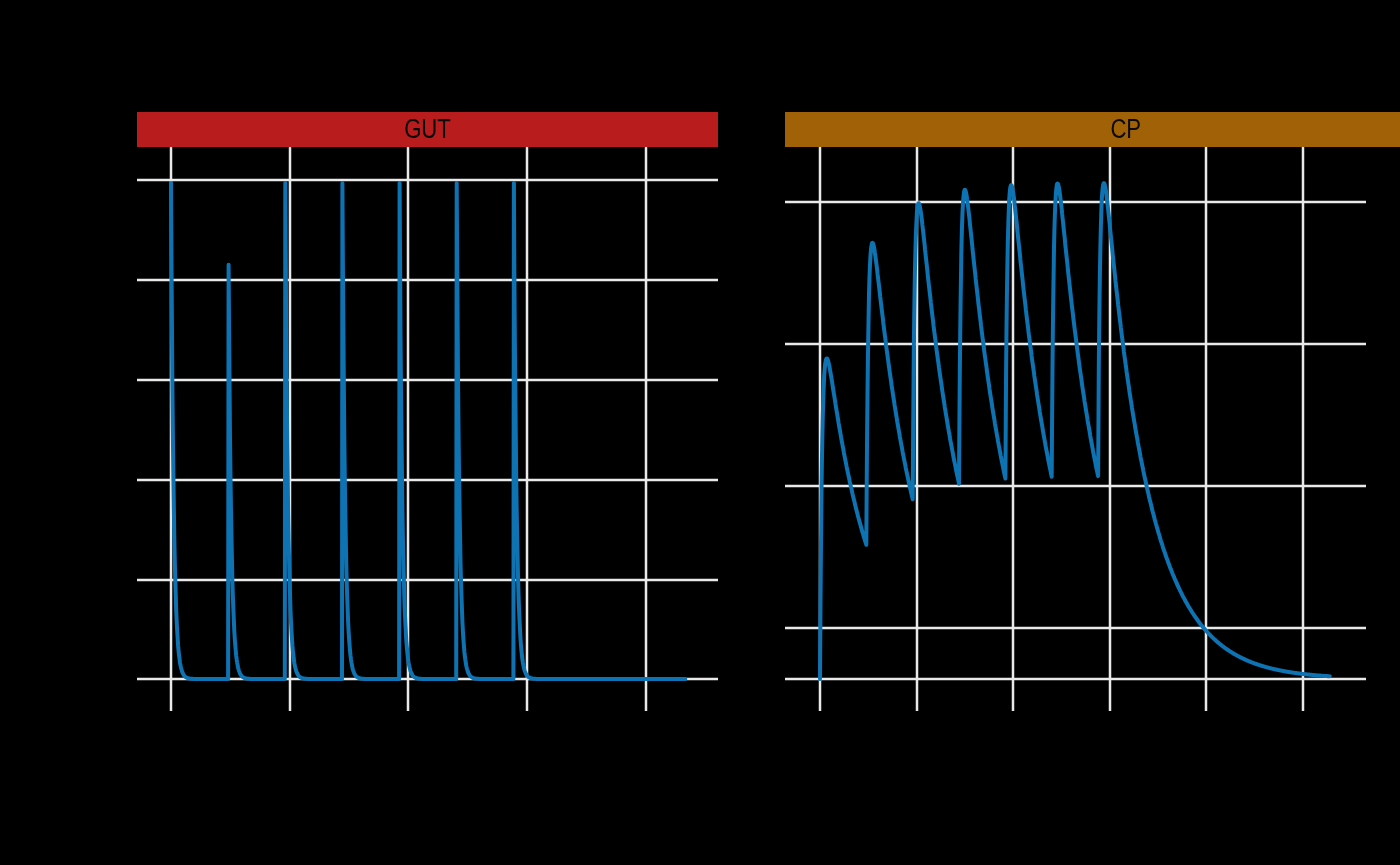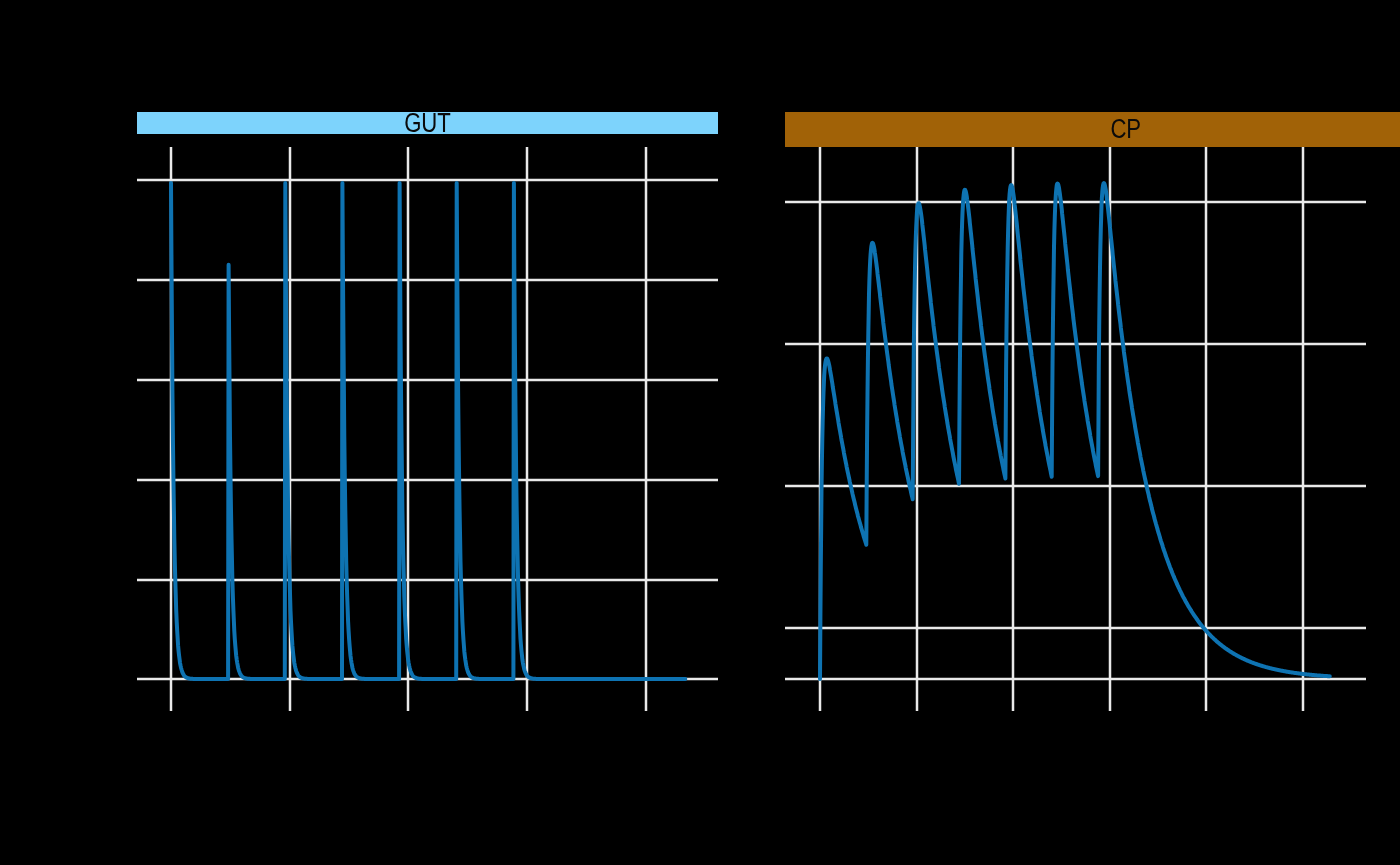--- a/index.html
+++ b/index.html
@@ -57,19 +57,19 @@
       <line x1="1110" y1="679" x2="1110" y2="711" stroke="#e9e9e9" stroke-width="2.5"></line>
       <line x1="1206" y1="179" x2="1206" y2="679" stroke="#e9e9e9" stroke-width="2.5"></line>
       <line x1="1206" y1="147" x2="1206" y2="179" stroke="#e9e9e9" stroke-width="2.5"></line>
       <line x1="1206" y1="679" x2="1206" y2="711" stroke="#e9e9e9" stroke-width="2.5"></line>
       <line x1="1303" y1="179" x2="1303" y2="679" stroke="#e9e9e9" stroke-width="2.5"></line>
       <line x1="1303" y1="147" x2="1303" y2="179" stroke="#e9e9e9" stroke-width="2.5"></line>
       <line x1="1303" y1="679" x2="1303" y2="711" stroke="#e9e9e9" stroke-width="2.5"></line>
       <polyline points="820.0,679.0 820.4,617.4 820.8,566.6 821.2,524.6 821.5,490.1 821.9,461.9 822.3,438.8 822.7,420.0 823.1,404.9 823.5,392.8 823.9,383.2 824.2,375.6 824.6,369.8 825.0,365.5 825.4,362.4 825.8,360.3 826.2,359.0 826.6,358.4 827.0,358.4 827.3,358.9 827.7,359.7 828.1,360.9 828.5,362.3 828.9,364.0 829.3,365.8 829.7,367.8 830.0,369.9 830.4,372.1 830.8,374.4 831.2,376.7 831.6,379.1 832.0,381.5 832.4,384.0 832.7,386.4 833.1,388.9 833.5,391.3 833.9,393.8 834.3,396.2 834.7,398.7 835.1,401.1 835.4,403.6 835.8,406.0 836.2,408.4 836.6,410.8 837.0,413.2 837.4,415.5 837.8,417.9 838.2,420.2 838.5,422.5 838.9,424.8 839.3,427.1 839.7,429.3 840.1,431.5 840.5,433.8 840.9,436.0 841.2,438.1 841.6,440.3 842.0,442.4 842.4,444.5 842.8,446.6 843.2,448.7 843.6,450.8 843.9,452.8 844.3,454.8 844.7,456.9 845.1,458.8 845.5,460.8 845.9,462.8 846.3,464.7 846.6,466.6 847.0,468.5 847.4,470.4 847.8,472.3 848.2,474.1 848.6,476.0 849.0,477.8 849.4,479.6 849.7,481.4 850.1,483.1 850.5,484.9 850.9,486.6 851.3,488.4 851.7,490.1 852.1,491.8 852.4,493.4 852.8,495.1 853.2,496.8 853.6,498.4 854.0,500.0 854.4,501.6 854.8,503.2 855.1,504.8 855.5,506.3 855.9,507.9 856.3,509.4 856.7,510.9 857.1,512.4 857.5,513.9 857.8,515.4 858.2,516.9 858.6,518.3 859.0,519.8 859.4,521.2 859.8,522.6 860.2,524.0 860.6,525.4 860.9,526.8 861.3,528.1 861.7,529.5 862.1,530.8 862.5,532.2 862.9,533.5 863.3,534.8 863.6,536.1 864.0,537.4 864.4,538.6 864.8,539.9 865.2,541.1 865.6,542.4 866.0,543.6 866.3,544.8 866.7,484.4 867.1,434.8 867.5,394.0 867.9,360.7 868.3,333.6 868.7,311.6 869.0,294.0 869.4,280.0 869.8,269.0 870.2,260.5 870.6,254.1 871.0,249.4 871.4,246.1 871.8,244.1 872.1,243.0 872.5,242.8 872.9,243.2 873.3,244.3 873.7,245.7 874.1,247.6 874.5,249.8 874.8,252.2 875.2,254.9 875.6,257.7 876.0,260.7 876.4,263.7 876.8,266.9 877.2,270.1 877.5,273.4 877.9,276.7 878.3,280.0 878.7,283.3 879.1,286.7 879.5,290.0 879.9,293.4 880.2,296.7 880.6,300.1 881.0,303.4 881.4,306.7 881.8,310.0 882.2,313.2 882.6,316.5 883.0,319.7 883.3,322.9 883.7,326.0 884.1,329.2 884.5,332.3 884.9,335.4 885.3,338.5 885.7,341.5 886.0,344.5 886.4,347.5 886.8,350.5 887.2,353.4 887.6,356.3 888.0,359.2 888.4,362.1 888.7,364.9 889.1,367.7 889.5,370.5 889.9,373.3 890.3,376.0 890.7,378.7 891.1,381.4 891.4,384.1 891.8,386.7 892.2,389.3 892.6,391.9 893.0,394.5 893.4,397.1 893.8,399.6 894.2,402.1 894.5,404.6 894.9,407.0 895.3,409.5 895.7,411.9 896.1,414.3 896.5,416.6 896.9,419.0 897.2,421.3 897.6,423.6 898.0,425.9 898.4,428.2 898.8,430.4 899.2,432.7 899.6,434.9 899.9,437.1 900.3,439.2 900.7,441.4 901.1,443.5 901.5,445.6 901.9,447.7 902.3,449.8 902.6,451.8 903.0,453.9 903.4,455.9 903.8,457.9 904.2,459.9 904.6,461.8 905.0,463.8 905.4,465.7 905.7,467.6 906.1,469.5 906.5,471.4 906.9,473.2 907.3,475.1 907.7,476.9 908.1,478.7 908.4,480.5 908.8,482.3 909.2,484.1 909.6,485.8 910.0,487.5 910.4,489.2 910.8,490.9 911.1,492.6 911.5,494.3 911.9,496.0 912.3,497.6 912.7,499.2 913.1,439.3 913.5,390.0 913.8,349.6 914.2,316.7 914.6,290.0 915.0,268.5 915.4,251.2 915.8,237.6 916.2,227.0 916.6,218.8 916.9,212.8 917.3,208.5 917.7,205.6 918.1,203.9 918.5,203.2 918.9,203.3 919.3,204.1 919.6,205.5 920.0,207.3 920.4,209.5 920.8,212.1 921.2,214.9 921.6,217.8 922.0,221.0 922.3,224.3 922.7,227.7 923.1,231.1 923.5,234.7 923.9,238.3 924.3,241.9 924.7,245.5 925.0,249.2 925.4,252.8 925.8,256.5 926.2,260.1 926.6,263.8 927.0,267.4 927.4,271.0 927.7,274.6 928.1,278.2 928.5,281.7 928.9,285.2 929.3,288.7 929.7,292.2 930.1,295.6 930.5,299.0 930.8,302.4 931.2,305.8 931.6,309.1 932.0,312.4 932.4,315.7 932.8,319.0 933.2,322.2 933.5,325.4 933.9,328.5 934.3,331.7 934.7,334.8 935.1,337.9 935.5,340.9 935.9,343.9 936.2,346.9 936.6,349.9 937.0,352.9 937.4,355.8 937.8,358.7 938.2,361.6 938.6,364.4 938.9,367.2 939.3,370.0 939.7,372.8 940.1,375.5 940.5,378.2 940.9,380.9 941.3,383.6 941.7,386.3 942.0,388.9 942.4,391.5 942.8,394.1 943.2,396.6 943.6,399.1 944.0,401.6 944.4,404.1 944.7,406.6 945.1,409.0 945.5,411.4 945.9,413.8 946.3,416.2 946.7,418.6 947.1,420.9 947.4,423.2 947.8,425.5 948.2,427.8 948.6,430.0 949.0,432.3 949.4,434.5 949.8,436.7 950.1,438.8 950.5,441.0 950.9,443.1 951.3,445.2 951.7,447.3 952.1,449.4 952.5,451.5 952.9,453.5 953.2,455.5 953.6,457.5 954.0,459.5 954.4,461.5 954.8,463.4 955.2,465.4 955.6,467.3 955.9,469.2 956.3,471.0 956.7,472.9 957.1,474.8 957.5,476.6 957.9,478.4 958.3,480.2 958.6,482.0 959.0,483.7 959.4,423.9 959.8,374.8 960.2,334.6 960.6,301.8 961.0,275.2 961.3,253.8 961.7,236.7 962.1,223.2 962.5,212.7 962.9,204.7 963.3,198.8 963.7,194.6 964.1,191.8 964.4,190.3 964.8,189.7 965.2,189.9 965.6,190.9 966.0,192.3 966.4,194.3 966.8,196.6 967.1,199.3 967.5,202.2 967.9,205.3 968.3,208.5 968.7,211.9 969.1,215.4 969.5,219.0 969.8,222.6 970.2,226.3 970.6,230.1 971.0,233.8 971.4,237.6 971.8,241.3 972.2,245.1 972.5,248.8 972.9,252.6 973.3,256.3 973.7,260.0 974.1,263.7 974.5,267.4 974.9,271.0 975.3,274.6 975.6,278.2 976.0,281.8 976.4,285.3 976.8,288.8 977.2,292.3 977.6,295.8 978.0,299.2 978.3,302.6 978.7,305.9 979.1,309.3 979.5,312.6 979.9,315.9 980.3,319.1 980.7,322.3 981.0,325.5 981.4,328.7 981.8,331.8 982.2,334.9 982.6,338.0 983.0,341.1 983.4,344.1 983.7,347.1 984.1,350.1 984.5,353.0 984.9,355.9 985.3,358.8 985.7,361.7 986.1,364.5 986.5,367.4 986.8,370.1 987.2,372.9 987.6,375.7 988.0,378.4 988.4,381.1 988.8,383.7 989.2,386.4 989.5,389.0 989.9,391.6 990.3,394.2 990.7,396.7 991.1,399.3 991.5,401.8 991.9,404.2 992.2,406.7 992.6,409.1 993.0,411.6 993.4,414.0 993.8,416.3 994.2,418.7 994.6,421.0 994.9,423.3 995.3,425.6 995.7,427.9 996.1,430.1 996.5,432.4 996.9,434.6 997.3,436.8 997.7,438.9 998.0,441.1 998.4,443.2 998.8,445.3 999.2,447.4 999.6,449.5 1000.0,451.6 1000.4,453.6 1000.7,455.6 1001.1,457.6 1001.5,459.6 1001.9,461.6 1002.3,463.5 1002.7,465.5 1003.1,467.4 1003.4,469.3 1003.8,471.1 1004.2,473.0 1004.6,474.8 1005.0,476.7 1005.4,478.5 1005.8,418.7 1006.1,369.6 1006.5,329.5 1006.9,296.7 1007.3,270.2 1007.7,248.8 1008.1,231.8 1008.5,218.3 1008.9,207.9 1009.2,199.9 1009.6,194.0 1010.0,189.9 1010.4,187.1 1010.8,185.6 1011.2,185.1 1011.6,185.4 1011.9,186.3 1012.3,187.9 1012.7,189.9 1013.1,192.2 1013.5,194.9 1013.9,197.8 1014.3,201.0 1014.6,204.3 1015.0,207.7 1015.4,211.3 1015.8,214.9 1016.2,218.6 1016.6,222.3 1017.0,226.0 1017.3,229.8 1017.7,233.6 1018.1,237.4 1018.5,241.2 1018.9,245.0 1019.3,248.8 1019.7,252.5 1020.1,256.3 1020.4,260.0 1020.8,263.7 1021.2,267.4 1021.6,271.0 1022.0,274.6 1022.4,278.2 1022.8,281.8 1023.1,285.3 1023.5,288.9 1023.9,292.3 1024.3,295.8 1024.7,299.2 1025.1,302.6 1025.5,306.0 1025.8,309.3 1026.2,312.6 1026.6,315.9 1027.0,319.2 1027.4,322.4 1027.8,325.6 1028.2,328.7 1028.5,331.9 1028.9,335.0 1029.3,338.1 1029.7,341.1 1030.1,344.1 1030.5,347.1 1030.9,350.1 1031.3,353.1 1031.6,356.0 1032.0,358.9 1032.4,361.7 1032.8,364.6 1033.2,367.4 1033.6,370.2 1034.0,373.0 1034.3,375.7 1034.7,378.4 1035.1,381.1 1035.5,383.8 1035.9,386.4 1036.3,389.0 1036.7,391.6 1037.0,394.2 1037.4,396.8 1037.8,399.3 1038.2,401.8 1038.6,404.3 1039.0,406.7 1039.4,409.2 1039.7,411.6 1040.1,414.0 1040.5,416.4 1040.9,418.7 1041.3,421.1 1041.7,423.4 1042.1,425.7 1042.5,427.9 1042.8,430.2 1043.2,432.4 1043.6,434.6 1044.0,436.8 1044.4,439.0 1044.8,441.1 1045.2,443.3 1045.5,445.4 1045.9,447.5 1046.3,449.5 1046.7,451.6 1047.1,453.6 1047.5,455.7 1047.9,457.7 1048.2,459.6 1048.6,461.6 1049.0,463.5 1049.4,465.5 1049.8,467.4 1050.2,469.3 1050.6,471.2 1050.9,473.0 1051.3,474.9 1051.7,476.7 1052.1,417.0 1052.5,367.9 1052.9,327.7 1053.3,295.0 1053.7,268.5 1054.0,247.1 1054.4,230.1 1054.8,216.7 1055.2,206.2 1055.6,198.3 1056.0,192.4 1056.4,188.3 1056.7,185.6 1057.1,184.0 1057.5,183.5 1057.9,183.8 1058.3,184.8 1058.7,186.4 1059.1,188.4 1059.4,190.7 1059.8,193.4 1060.2,196.4 1060.6,199.5 1061.0,202.8 1061.4,206.3 1061.8,209.8 1062.1,213.5 1062.5,217.2 1062.9,220.9 1063.3,224.7 1063.7,228.5 1064.1,232.3 1064.5,236.1 1064.9,239.9 1065.2,243.7 1065.6,247.5 1066.0,251.2 1066.4,255.0 1066.8,258.7 1067.2,262.4 1067.6,266.1 1067.9,269.8 1068.3,273.4 1068.7,277.0 1069.1,280.6 1069.5,284.2 1069.9,287.7 1070.3,291.2 1070.6,294.6 1071.0,298.1 1071.4,301.5 1071.8,304.9 1072.2,308.2 1072.6,311.5 1073.0,314.8 1073.3,318.1 1073.7,321.3 1074.1,324.5 1074.5,327.7 1074.9,330.8 1075.3,333.9 1075.7,337.0 1076.1,340.1 1076.4,343.1 1076.8,346.1 1077.2,349.1 1077.6,352.1 1078.0,355.0 1078.4,357.9 1078.8,360.8 1079.1,363.6 1079.5,366.5 1079.9,369.3 1080.3,372.0 1080.7,374.8 1081.1,377.5 1081.5,380.2 1081.8,382.9 1082.2,385.5 1082.6,388.2 1083.0,390.8 1083.4,393.4 1083.8,395.9 1084.2,398.5 1084.5,401.0 1084.9,403.5 1085.3,405.9 1085.7,408.4 1086.1,410.8 1086.5,413.2 1086.9,415.6 1087.3,417.9 1087.6,420.3 1088.0,422.6 1088.4,424.9 1088.8,427.2 1089.2,429.4 1089.6,431.7 1090.0,433.9 1090.3,436.1 1090.7,438.3 1091.1,440.4 1091.5,442.6 1091.9,444.7 1092.3,446.8 1092.7,448.9 1093.0,450.9 1093.4,453.0 1093.8,455.0 1094.2,457.0 1094.6,459.0 1095.0,461.0 1095.4,462.9 1095.7,464.8 1096.1,466.8 1096.5,468.7 1096.9,470.5 1097.3,472.4 1097.7,474.3 1098.1,476.1 1098.5,416.4 1098.8,367.3 1099.2,327.1 1099.6,294.4 1100.0,267.9 1100.4,246.6 1100.8,229.5 1101.2,216.1 1101.5,205.7 1101.9,197.7 1102.3,191.8 1102.7,187.7 1103.1,185.0 1103.5,183.5 1103.9,183.0 1104.2,183.3 1104.6,184.3 1105.0,185.8 1105.4,187.8 1105.8,190.2 1106.2,192.9 1106.6,195.9 1106.9,199.0 1107.3,202.4 1107.7,205.8 1108.1,209.4 1108.5,213.0 1108.9,216.7 1109.3,220.4 1109.7,224.2 1110.0,228.0 1110.4,231.8 1110.8,235.6 1111.2,239.4 1111.6,243.2 1112.0,247.0 1112.4,250.8 1112.7,254.6 1113.1,258.3 1113.5,262.0 1113.9,265.7 1114.3,269.4 1114.7,273.0 1115.1,276.6 1115.4,280.2 1115.8,283.8 1116.2,287.3 1116.6,290.8 1117.0,294.3 1117.4,297.7 1117.8,301.1 1118.1,304.5 1118.5,307.8 1118.9,311.2 1119.3,314.4 1119.7,317.7 1120.1,320.9 1120.5,324.1 1120.8,327.3 1121.2,330.5 1121.6,333.6 1122.0,336.7 1122.4,339.8 1122.8,342.8 1123.2,345.8 1123.6,348.8 1123.9,351.7 1124.3,354.7 1124.7,357.6 1125.1,360.5 1125.5,363.3 1125.9,366.1 1126.3,368.9 1126.6,371.7 1127.0,374.5 1127.4,377.2 1127.8,379.9 1128.2,382.6 1128.6,385.2 1129.0,387.9 1129.3,390.5 1129.7,393.1 1130.1,395.6 1130.5,398.2 1130.9,400.7 1131.3,403.2 1131.7,405.7 1132.0,408.1 1132.4,410.5 1132.8,412.9 1133.2,415.3 1133.6,417.7 1134.0,420.0 1134.4,422.3 1134.8,424.6 1135.1,426.9 1135.5,429.2 1135.9,431.4 1136.3,433.6 1136.7,435.8 1137.1,438.0 1137.5,440.2 1137.8,442.3 1138.2,444.4 1138.6,446.5 1139.0,448.6 1139.4,450.7 1139.8,452.7 1140.2,454.8 1140.5,456.8 1140.9,458.8 1141.3,460.7 1141.7,462.7 1142.1,464.6 1142.5,466.5 1142.9,468.4 1143.2,470.3 1143.6,472.2 1144.0,474.1 1144.4,475.9 1144.8,477.7 1145.2,479.5 1145.6,481.3 1146.0,483.1 1146.3,484.8 1146.7,486.6 1147.1,488.3 1147.5,490.0 1147.9,491.7 1148.3,493.4 1148.7,495.0 1149.0,496.7 1149.4,498.3 1149.8,499.9 1150.2,501.5 1150.6,503.1 1151.0,504.7 1151.4,506.3 1151.7,507.8 1152.1,509.4 1152.5,510.9 1152.9,512.4 1153.3,513.9 1153.7,515.3 1154.1,516.8 1154.4,518.3 1154.8,519.7 1155.2,521.1 1155.6,522.5 1156.0,524.0 1156.4,525.3 1156.8,526.7 1157.2,528.1 1157.5,529.4 1157.9,530.8 1158.3,532.1 1158.7,533.4 1159.1,534.7 1159.5,536.0 1159.9,537.3 1160.2,538.6 1160.6,539.8 1161.0,541.1 1161.4,542.3 1161.8,543.5 1162.2,544.7 1162.6,545.9 1162.9,547.1 1163.3,548.3 1163.7,549.5 1164.1,550.7 1164.5,551.8 1164.9,552.9 1165.3,554.1 1165.6,555.2 1166.0,556.3 1166.4,557.4 1166.8,558.5 1167.2,559.6 1167.6,560.6 1168.0,561.7 1168.4,562.8 1168.7,563.8 1169.1,564.8 1169.5,565.8 1169.9,566.9 1170.3,567.9 1170.7,568.9 1171.1,569.8 1171.4,570.8 1171.8,571.8 1172.2,572.8 1172.6,573.7 1173.0,574.7 1173.4,575.6 1173.8,576.5 1174.1,577.4 1174.5,578.3 1174.9,579.2 1175.3,580.1 1175.7,581.0 1176.1,581.9 1176.5,582.8 1176.8,583.6 1177.2,584.5 1177.6,585.3 1178.0,586.2 1178.4,587.0 1178.8,587.8 1179.2,588.6 1179.6,589.5 1179.9,590.3 1180.3,591.1 1180.7,591.8 1181.1,592.6 1181.5,593.4 1181.9,594.2 1182.3,594.9 1182.6,595.7 1183.0,596.4 1183.4,597.2 1183.8,597.9 1184.2,598.6 1184.6,599.3 1185.0,600.1 1185.3,600.8 1185.7,601.5 1186.1,602.2 1186.5,602.8 1186.9,603.5 1187.3,604.2 1187.7,604.9 1188.0,605.5 1188.4,606.2 1188.8,606.9 1189.2,607.5 1189.6,608.1 1190.0,608.8 1190.4,609.4 1190.8,610.0 1191.1,610.6 1191.5,611.3 1191.9,611.9 1192.3,612.5 1192.7,613.1 1193.1,613.7 1193.5,614.2 1193.8,614.8 1194.2,615.4 1194.6,616.0 1195.0,616.5 1195.4,617.1 1195.8,617.6 1196.2,618.2 1196.5,618.7 1196.9,619.3 1197.3,619.8 1197.7,620.3 1198.1,620.9 1198.5,621.4 1198.9,621.9 1199.2,622.4 1199.6,622.9 1200.0,623.4 1200.4,623.9 1200.8,624.4 1201.2,624.9 1201.6,625.4 1202.0,625.9 1202.3,626.3 1202.7,626.8 1203.1,627.3 1203.5,627.7 1203.9,628.2 1204.3,628.7 1204.7,629.1 1205.0,629.6 1205.4,630.0 1205.8,630.4 1206.2,630.9 1206.6,631.3 1207.0,631.7 1207.4,632.2 1207.7,632.6 1208.1,633.0 1208.5,633.4 1208.9,633.8 1209.3,634.2 1209.7,634.6 1210.1,635.0 1210.4,635.4 1210.8,635.8 1211.2,636.2 1211.6,636.6 1212.0,637.0 1212.4,637.3 1212.8,637.7 1213.2,638.1 1213.5,638.4 1213.9,638.8 1214.3,639.2 1214.7,639.5 1215.1,639.9 1215.5,640.2 1215.9,640.6 1216.2,640.9 1216.6,641.3 1217.0,641.6 1217.4,641.9 1217.8,642.3 1218.2,642.6 1218.6,642.9 1218.9,643.2 1219.3,643.6 1219.7,643.9 1220.1,644.2 1220.5,644.5 1220.9,644.8 1221.3,645.1 1221.6,645.4 1222.0,645.7 1222.4,646.0 1222.8,646.3 1223.2,646.6 1223.6,646.9 1224.0,647.2 1224.4,647.5 1224.7,647.8 1225.1,648.0 1225.5,648.3 1225.9,648.6 1226.3,648.9 1226.7,649.1 1227.1,649.4 1227.4,649.7 1227.8,649.9 1228.2,650.2 1228.6,650.4 1229.0,650.7 1229.4,651.0 1229.8,651.2 1230.1,651.5 1230.5,651.7 1230.9,651.9 1231.3,652.2 1231.7,652.4 1232.1,652.7 1232.5,652.9 1232.8,653.1 1233.2,653.4 1233.6,653.6 1234.0,653.8 1234.4,654.1 1234.8,654.3 1235.2,654.5 1235.6,654.7 1235.9,654.9 1236.3,655.2 1236.7,655.4 1237.1,655.6 1237.5,655.8 1237.9,656.0 1238.3,656.2 1238.6,656.4 1239.0,656.6 1239.4,656.8 1239.8,657.0 1240.2,657.2 1240.6,657.4 1241.0,657.6 1241.3,657.8 1241.7,658.0 1242.1,658.2 1242.5,658.3 1242.9,658.5 1243.3,658.7 1243.7,658.9 1244.0,659.1 1244.4,659.3 1244.8,659.4 1245.2,659.6 1245.6,659.8 1246.0,660.0 1246.4,660.1 1246.8,660.3 1247.1,660.5 1247.5,660.6 1247.9,660.8 1248.3,661.0 1248.7,661.1 1249.1,661.3 1249.5,661.4 1249.8,661.6 1250.2,661.8 1250.6,661.9 1251.0,662.1 1251.4,662.2 1251.8,662.4 1252.2,662.5 1252.5,662.7 1252.9,662.8 1253.3,662.9 1253.7,663.1 1254.1,663.2 1254.5,663.4 1254.9,663.5 1255.2,663.7 1255.6,663.8 1256.0,663.9 1256.4,664.1 1256.8,664.2 1257.2,664.3 1257.6,664.5 1258.0,664.6 1258.3,664.7 1258.7,664.8 1259.1,665.0 1259.5,665.1 1259.9,665.2 1260.3,665.4 1260.7,665.5 1261.0,665.6 1261.4,665.7 1261.8,665.8 1262.2,666.0 1262.6,666.1 1263.0,666.2 1263.4,666.3 1263.7,666.4 1264.1,666.5 1264.5,666.6 1264.9,666.7 1265.3,666.9 1265.7,667.0 1266.1,667.1 1266.4,667.2 1266.8,667.3 1267.2,667.4 1267.6,667.5 1268.0,667.6 1268.4,667.7 1268.8,667.8 1269.2,667.9 1269.5,668.0 1269.9,668.1 1270.3,668.2 1270.7,668.3 1271.1,668.4 1271.5,668.5 1271.9,668.6 1272.2,668.7 1272.6,668.8 1273.0,668.9 1273.4,668.9 1273.8,669.0 1274.2,669.1 1274.6,669.2 1274.9,669.3 1275.3,669.4 1275.7,669.5 1276.1,669.6 1276.5,669.6 1276.9,669.7 1277.3,669.8 1277.6,669.9 1278.0,670.0 1278.4,670.1 1278.8,670.1 1279.2,670.2 1279.6,670.3 1280.0,670.4 1280.4,670.5 1280.7,670.5 1281.1,670.6 1281.5,670.7 1281.9,670.8 1282.3,670.8 1282.7,670.9 1283.1,671.0 1283.4,671.0 1283.8,671.1 1284.2,671.2 1284.6,671.3 1285.0,671.3 1285.4,671.4 1285.8,671.5 1286.1,671.5 1286.5,671.6 1286.9,671.7 1287.3,671.7 1287.7,671.8 1288.1,671.9 1288.5,671.9 1288.8,672.0 1289.2,672.1 1289.6,672.1 1290.0,672.2 1290.4,672.2 1290.8,672.3 1291.2,672.4 1291.6,672.4 1291.9,672.5 1292.3,672.5 1292.7,672.6 1293.1,672.6 1293.5,672.7 1293.9,672.8 1294.3,672.8 1294.6,672.9 1295.0,672.9 1295.4,673.0 1295.8,673.0 1296.2,673.1 1296.6,673.1 1297.0,673.2 1297.3,673.2 1297.7,673.3 1298.1,673.3 1298.5,673.4 1298.9,673.5 1299.3,673.5 1299.7,673.5 1300.0,673.6 1300.4,673.6 1300.8,673.7 1301.2,673.7 1301.6,673.8 1302.0,673.8 1302.4,673.9 1302.7,673.9 1303.1,674.0 1303.5,674.0 1303.9,674.1 1304.3,674.1 1304.7,674.2 1305.1,674.2 1305.5,674.2 1305.8,674.3 1306.2,674.3 1306.6,674.4 1307.0,674.4 1307.4,674.4 1307.8,674.5 1308.2,674.5 1308.5,674.6 1308.9,674.6 1309.3,674.6 1309.7,674.7 1310.1,674.7 1310.5,674.8 1310.9,674.8 1311.2,674.8 1311.6,674.9 1312.0,674.9 1312.4,674.9 1312.8,675.0 1313.2,675.0 1313.6,675.1 1313.9,675.1 1314.3,675.1 1314.7,675.2 1315.1,675.2 1315.5,675.2 1315.9,675.3 1316.3,675.3 1316.7,675.3 1317.0,675.4 1317.4,675.4 1317.8,675.4 1318.2,675.5 1318.6,675.5 1319.0,675.5 1319.4,675.6 1319.7,675.6 1320.1,675.6 1320.5,675.6 1320.9,675.7 1321.3,675.7 1321.7,675.7 1322.1,675.8 1322.4,675.8 1322.8,675.8 1323.2,675.9 1323.6,675.9 1324.0,675.9 1324.4,675.9 1324.8,676.0 1325.1,676.0 1325.5,676.0 1325.9,676.0 1326.3,676.1 1326.7,676.1 1327.1,676.1 1327.5,676.1 1327.9,676.2 1328.2,676.2 1328.6,676.2 1329.0,676.2 1329.4,676.3 1329.8,676.3" fill="none" stroke="#0e73b2" stroke-width="4" stroke-linejoin="round" stroke-linecap="round"></polyline>
     </svg>
 
-  <div class="strip" id="strip-0" style="left: 137px; top: 112px; width: 581px; height: 22px; background: #7dd3fc;">
+  <div class="strip" id="strip-0" style="left: 137px; top: 112px; width: 581px; height: 35px; background: #b91c1c;">
     <span class="strip-label">GUT</span>
   </div>
   <div class="strip" id="strip-1" style="left: 785px; top: 112px; width: 682px; height: 35px; background: #a16207;">
     <span class="strip-label">CP</span>
   </div>
 </div>
 
 </body></html>

